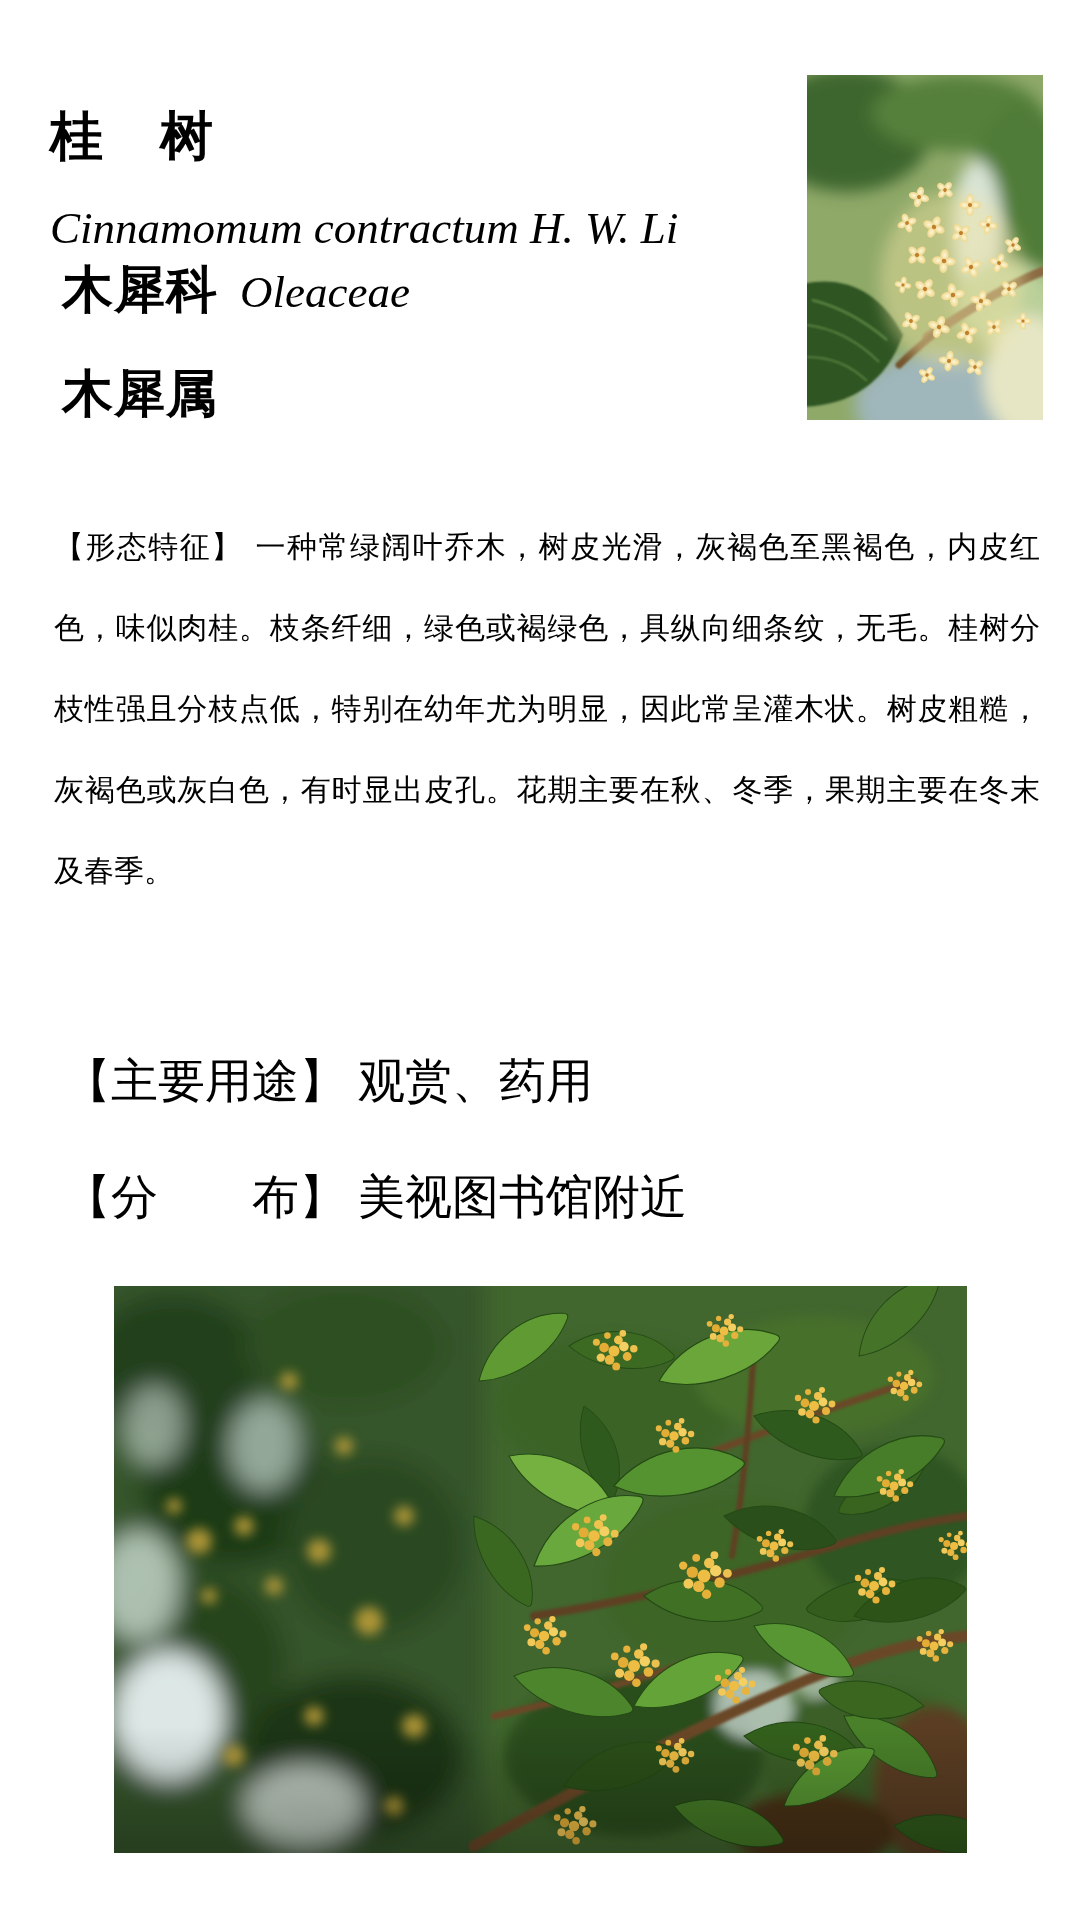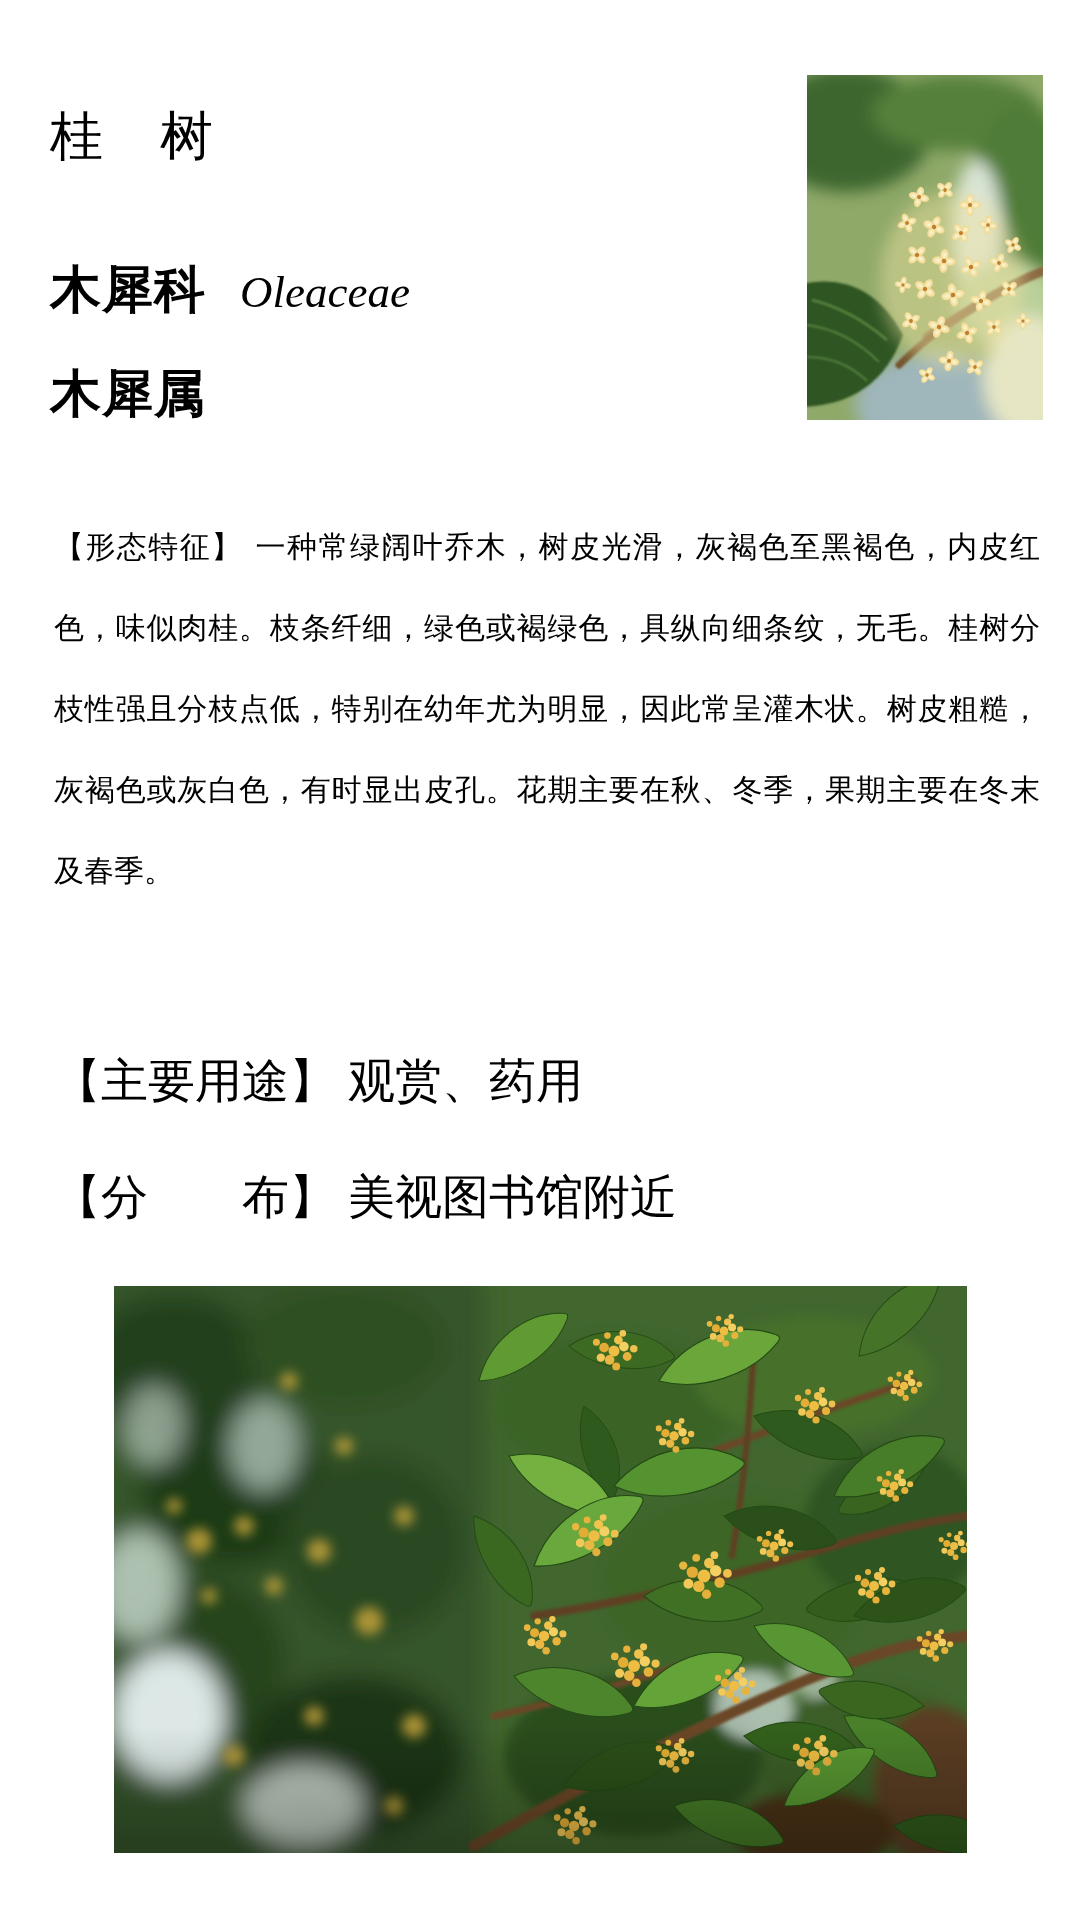--- a/index.html
+++ b/index.html
@@ -1,45 +1,46 @@
 <!DOCTYPE html>
 <html><head>
 <meta charset="utf-8">
 <style>
   html,body{margin:0;padding:0;background:#ffffff;}
   .page{position:relative;width:1080px;height:1920px;background:#ffffff;overflow:hidden;
         font-family:"Liberation Serif","DejaVu Serif",serif;color:#000;}
   .abs{position:absolute;}
-  .title{left:50px;top:70px;font-size:53px;font-weight:normal;line-height:1.15;letter-spacing:2px;}
+  .title{left:50px;top:70px;font-size:53px;font-weight:bold;line-height:1.15;letter-spacing:2px;}
   .latin{left:50px;top:154px;font-size:45px;font-style:italic;line-height:1.3;}
   .trow{left:50px;display:flex;align-items:baseline;}
-  .trow .cn{font-size:51px;font-weight:bold;width:168px;letter-spacing:1px;}
+  .trow .cn{font-size:51px;font-weight:bold;width:168px;letter-spacing:1px;text-align:right;}
   .trow .lat{font-size:45px;font-style:italic;margin-left:22px;}
   .row-family{top:256px;}
   .row-genus{top:360px;}
   .para{left:54px;top:506px;width:986px;font-size:30px;line-height:81px;
         text-align:justify;text-justify:inter-character;margin:0;}
   .para .body{margin-left:13px;}
-  .secline{left:54px;font-size:47px;line-height:62px;white-space:nowrap;font-family:Liberation Serif, serif;}
+  .secline{left:64px;font-size:47px;line-height:62px;white-space:nowrap;font-family:Liberation Serif, serif;}
   .secline .body{margin-left:12px;}
   .row-uses{top:1050px;}
   .row-dist{top:1166px;text-align:right;}
   .photo{overflow:hidden;background:#88a05c;}
   .photo svg{display:block;width:100%;height:100%;}
   .photo-top{left:807px;top:75px;width:236px;height:345px;}
   .photo-bottom{left:114px;top:1286px;width:853px;height:567px;}
   figure{margin:0;padding:0;}
 </style>
 </head>
 <body>
 
 <div class="page">
 
   <h1 class="abs title">桂　树</h1>
 
+  <p class="abs latin">Cinnamomum contractum H. W. Li</p>
 
   <div class="abs trow row-family">
     <span class="cn">木犀科</span>
     <span class="lat">Oleaceae</span>
   </div>
 
   <div class="abs trow row-genus">
     <span class="cn">木犀属</span>
   </div>
 

